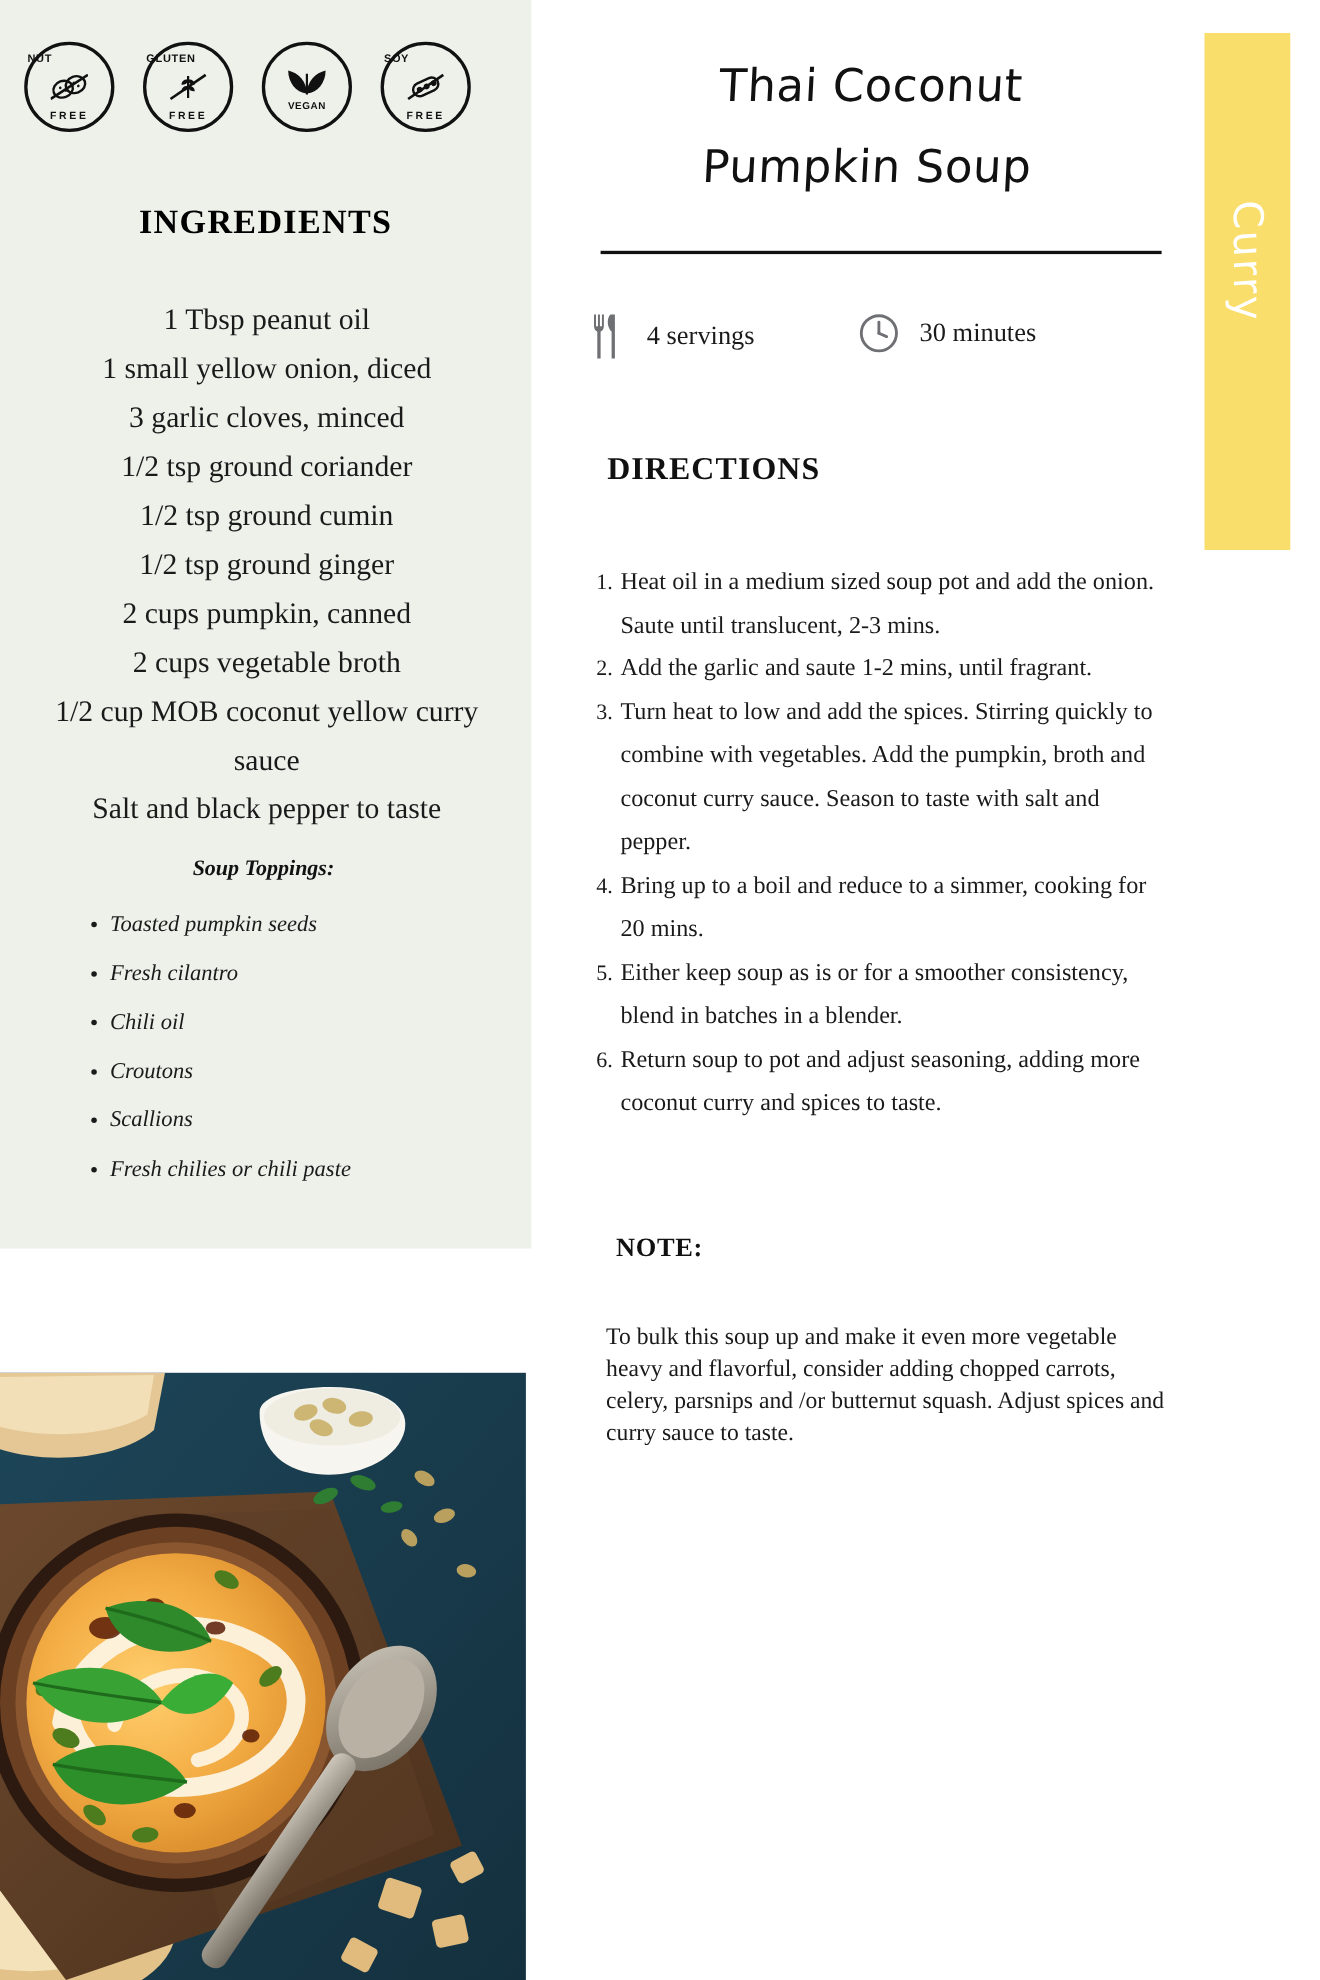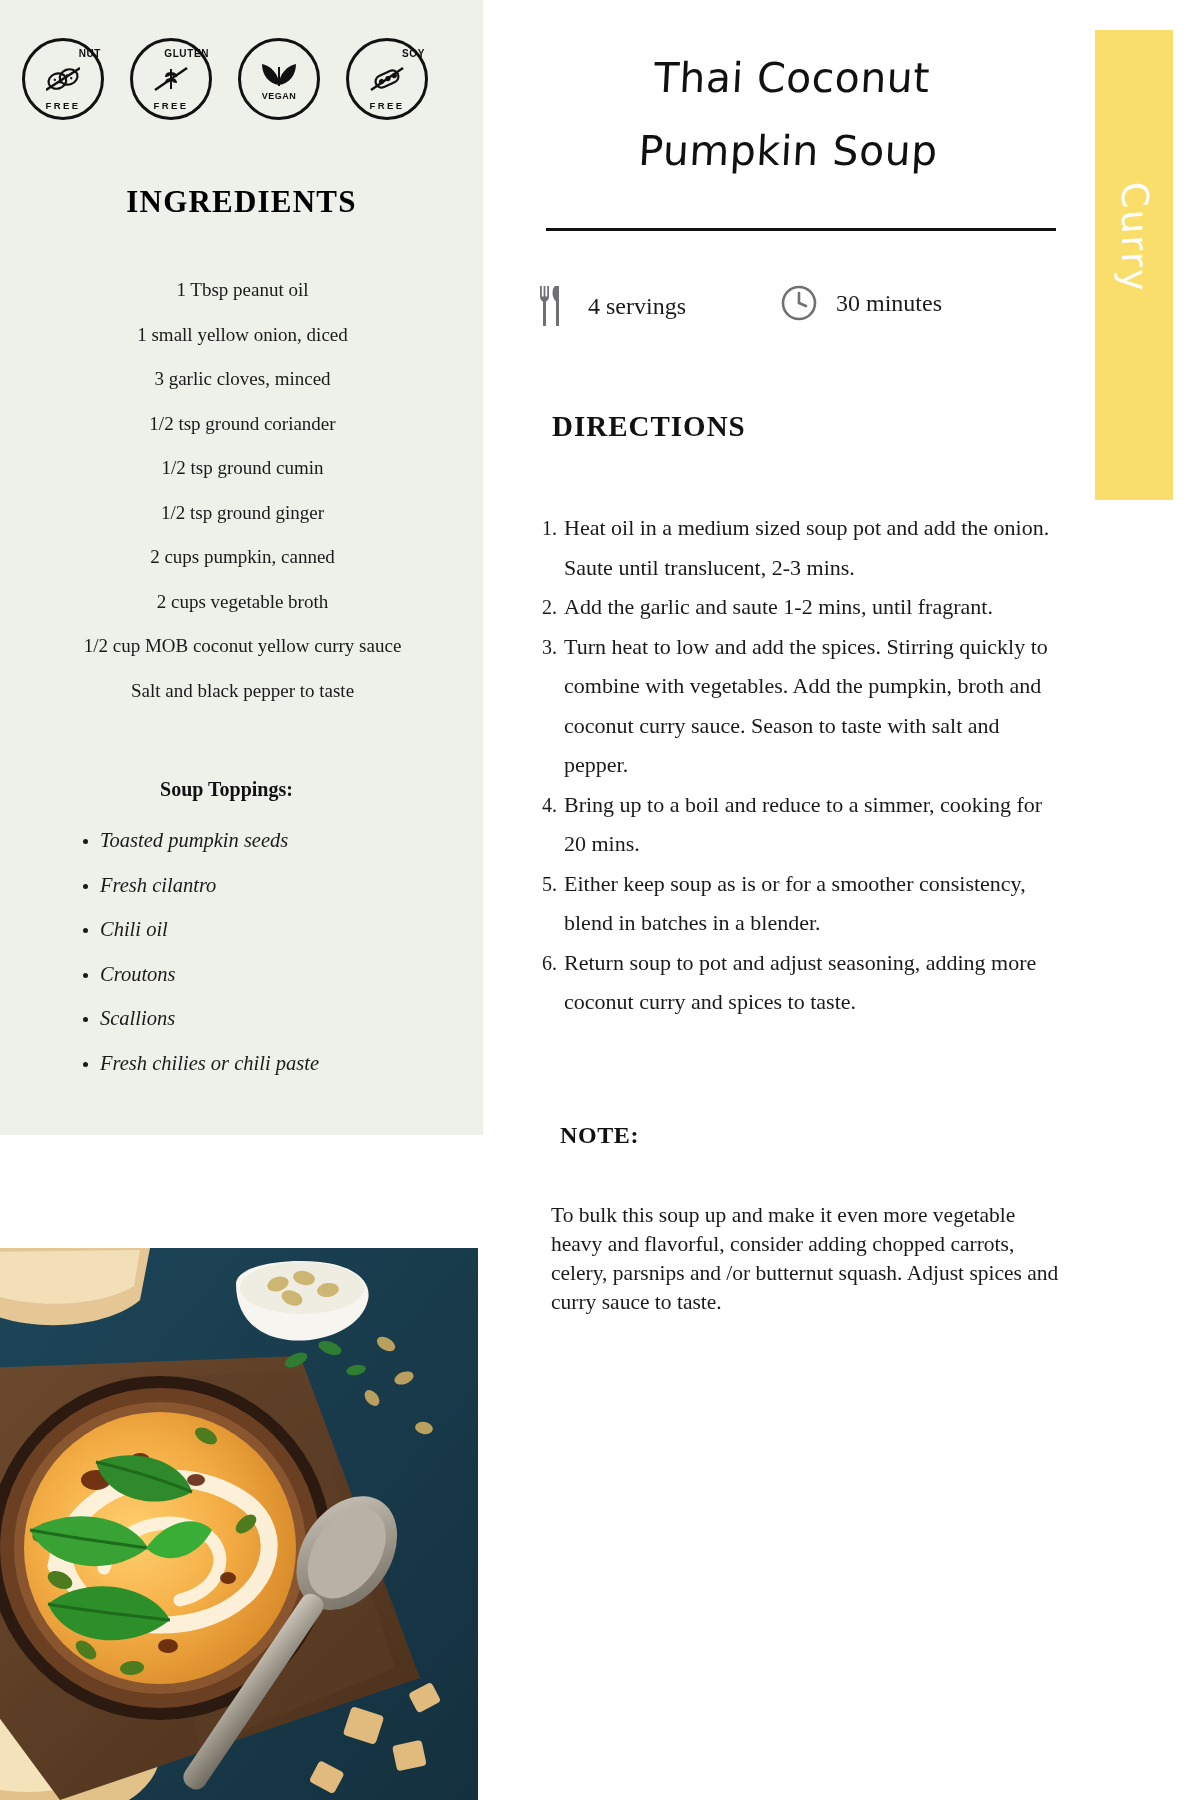--- a/index.html
+++ b/index.html
@@ -32,21 +32,21 @@
   .badge {
     width: 82px; height: 82px;
     border-radius: 50%;
     border: 3.5px solid #111111;
     position: relative;
     flex: 0 0 auto;
   }
   .badge .b-top {
     position: absolute;
     left: 0; right: 0; top: 7px;
-    text-align: right;
+    text-align: left;
     font-family: "Liberation Sans", sans-serif;
     font-weight: 700;
     font-size: 10px;
     letter-spacing: 0.6px;
     color: #111;
   }
   .badge .b-bot {
     position: absolute;
     left: 0; right: 0; bottom: 6px;
     text-align: center;
@@ -79,30 +79,31 @@
     font-weight: 700;
     font-size: 31px;
     letter-spacing: 1.2px;
     color: #000000;
   }
   .ingredients-list {
     position: absolute;
     left: 45px; top: 268px;
     width: 395px;
     text-align: center;
-    font-size: 19px;
+    font-size: 27px;
     line-height: 44.5px;
     color: #1a1a1a;
   }
   .toppings-title {
     position: absolute;
-    left: 29px; top: 778px;
+    left: 42px; top: 778px;
     width: 395px;
     text-align: center;
     font-weight: 700;
+    font-style: italic;
     font-size: 20px;
     color: #111;
   }
   .toppings-list {
     position: absolute;
     left: 78px; top: 818px;
     width: 380px;
     font-style: italic;
     font-size: 20.5px;
     line-height: 44.5px;

